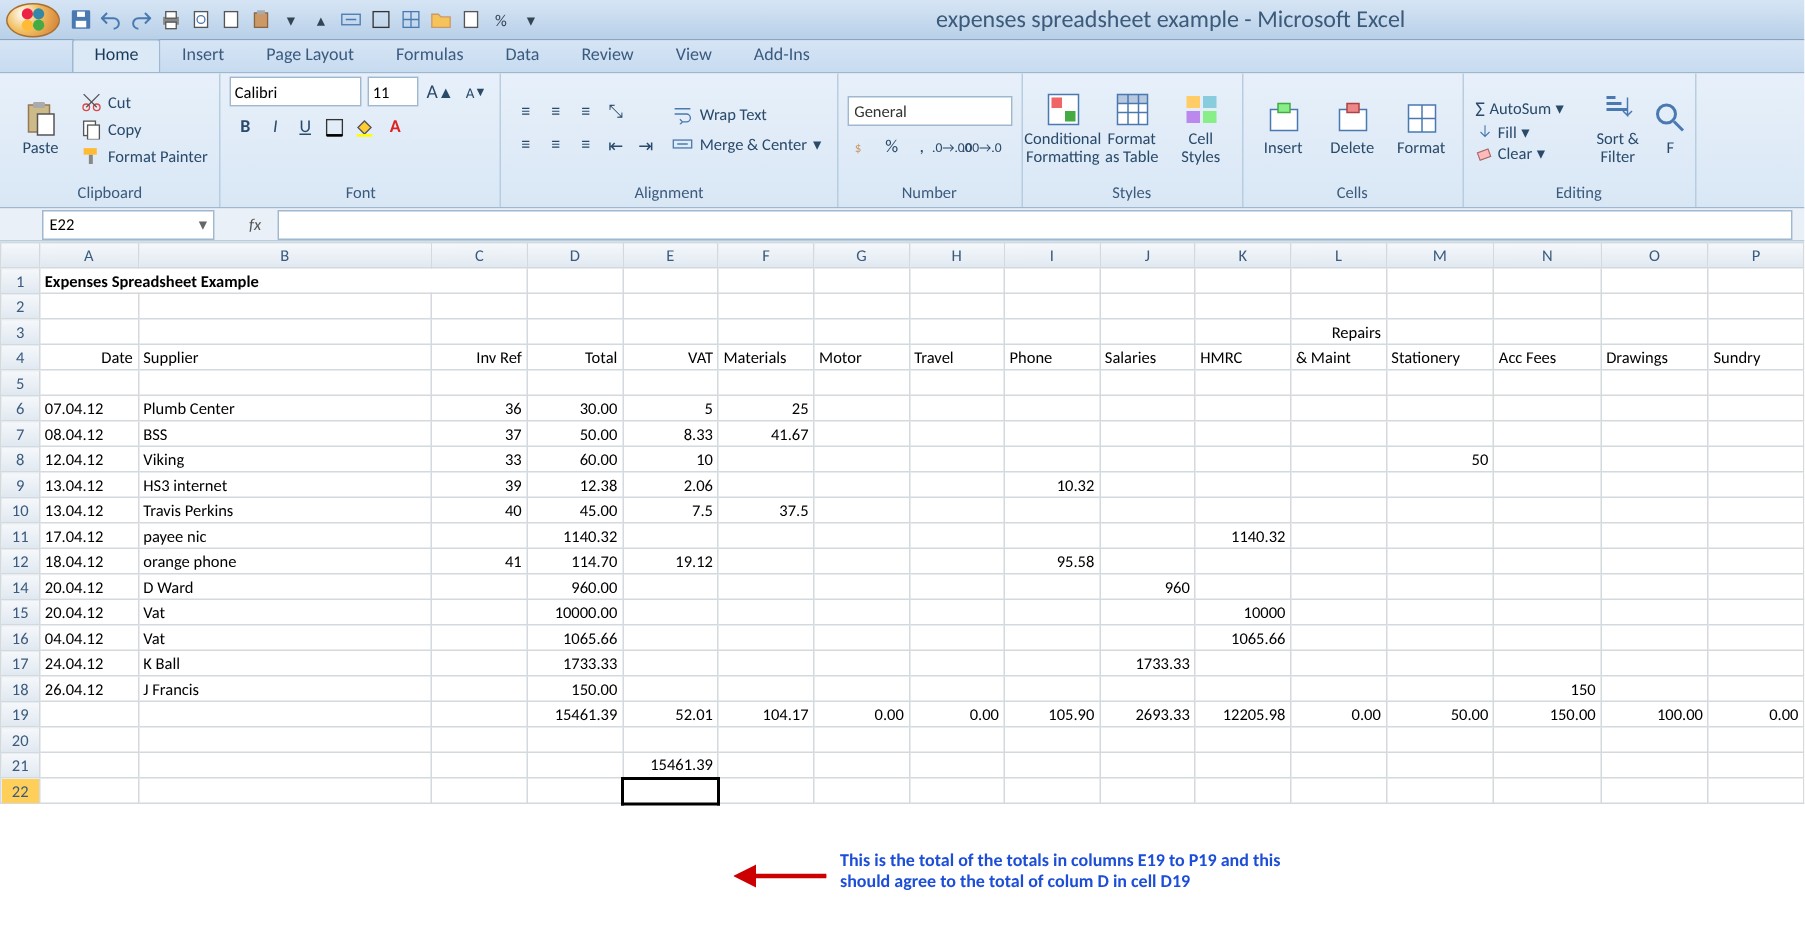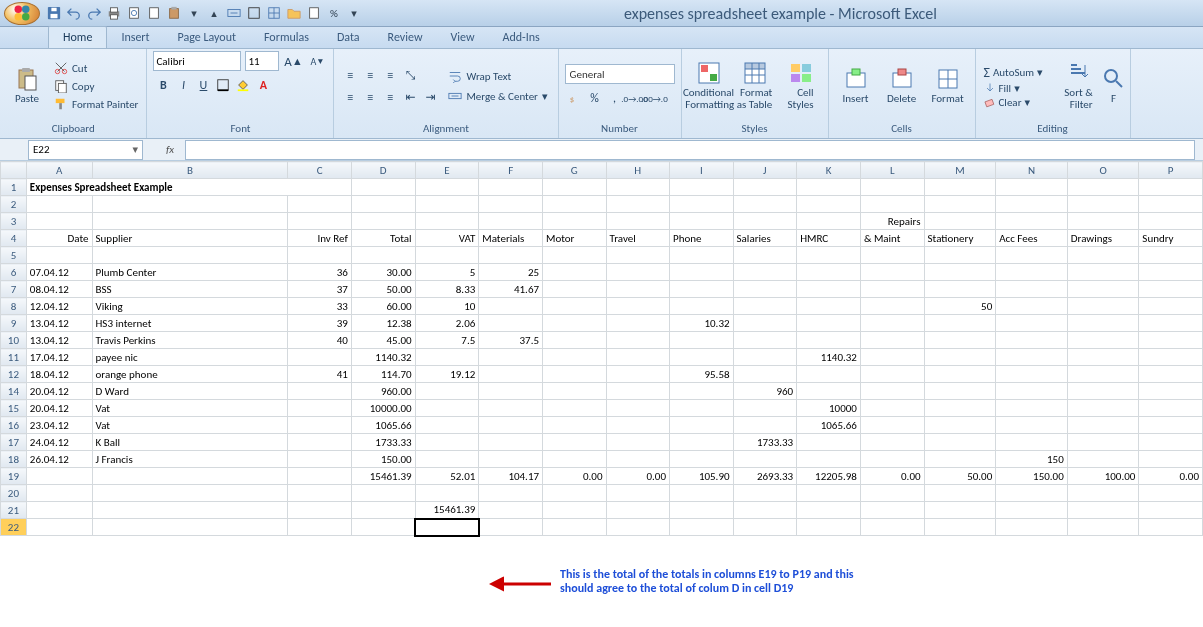--- a/index.html
+++ b/index.html
@@ -12,21 +12,21 @@
 .title-text { flex:1; text-align:center; color:#3c5a7a; font-size:16px; }
 .tabs-row { height:22px; background:linear-gradient(#d6e5f5,#c7dbf0); display:flex; align-items:flex-end; padding-left:48px; gap:0; border-bottom:1px solid #9fb8d0; }
 .tab { padding:3px 14px 4px; font-size:12px; color:#3b5b7e; cursor:pointer; }
 .tab.active { background:#dbe9f7; border:1px solid #9fb8d0; border-bottom:none; border-radius:2px 2px 0 0; color:#1a3a5a; }
 .ribbon { height:90px; background:linear-gradient(#e7f0fa,#d9e7f5); display:flex; border-bottom:1px solid #9fb8d0; }
 .group { border-right:1px solid #b8cde0; display:flex; flex-direction:column; padding:2px 6px; }
 .group-body { flex:1; display:flex; align-items:center; gap:4px; }
 .group-label { text-align:center; font-size:11px; color:#3b5b7e; padding:1px 0; }
 .big-btn { display:flex; flex-direction:column; align-items:center; justify-content:center; width:42px; height:66px; gap:2px; color:#2a4a6a; }
 .big-btn .icon { width:24px; height:24px; }
-.big-btn .lbl { font-size:11px; text-align:right; line-height:1.1; }
+.big-btn .lbl { font-size:11px; text-align:center; line-height:1.1; }
 .clip-col { display:flex; flex-direction:column; gap:2px; font-size:11px; color:#2a4a6a; }
 .clip-item { display:flex; align-items:center; gap:4px; padding:1px 2px; }
 .font-row1 { display:flex; gap:4px; align-items:center; }
 .font-select { height:20px; border:1px solid #9fb8d0; background:#fff; font-size:11px; padding:0 2px; }
 .fs-name { width:88px; }
 .fs-size { width:34px; }
 .small-btn { width:20px; height:20px; border:1px solid transparent; display:inline-flex; align-items:center; justify-content:center; color:#2a4a6a; font-size:12px; }
 .btn-row { display:flex; gap:0; }
 .align-col { display:flex; flex-direction:column; gap:2px; }
 .wrap-merge { display:flex; flex-direction:column; gap:2px; font-size:11px; color:#2a4a6a; min-width:96px;}
@@ -698,21 +698,21 @@
             <td class="num"></td>
             <td class="num">10000</td>
             <td class="num"></td>
             <td class="num"></td>
             <td class="num"></td>
             <td class="num"></td>
             <td class="num"></td>
           </tr>
           <tr>
             <th class="rowhead">16</th>
-            <td class="txt">23.04.12</td>
+            <td class="txt">04.04.12</td>
             <td class="txt">Vat</td>
             <td class="num"></td>
             <td class="num">1065.66</td>
             <td class="num"></td>
             <td class="num"></td>
             <td class="num"></td>
             <td class="num"></td>
             <td class="num"></td>
             <td class="num"></td>
             <td class="num">1065.66</td>

